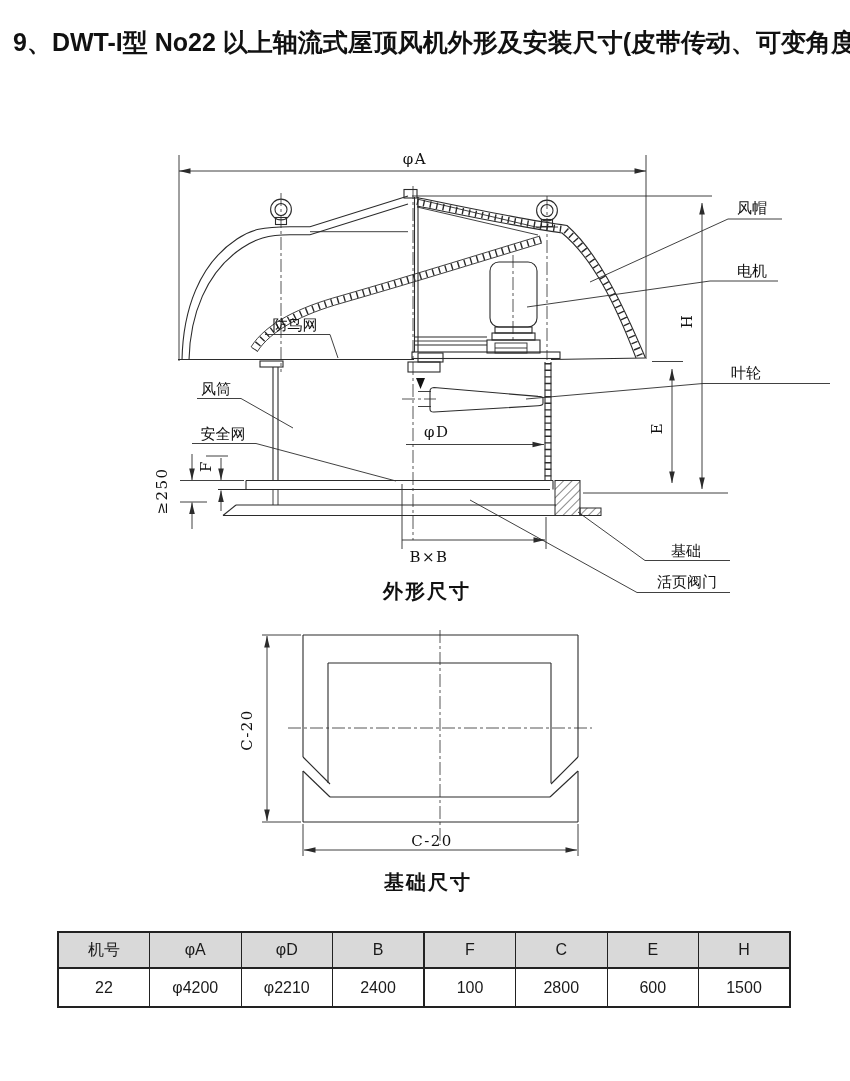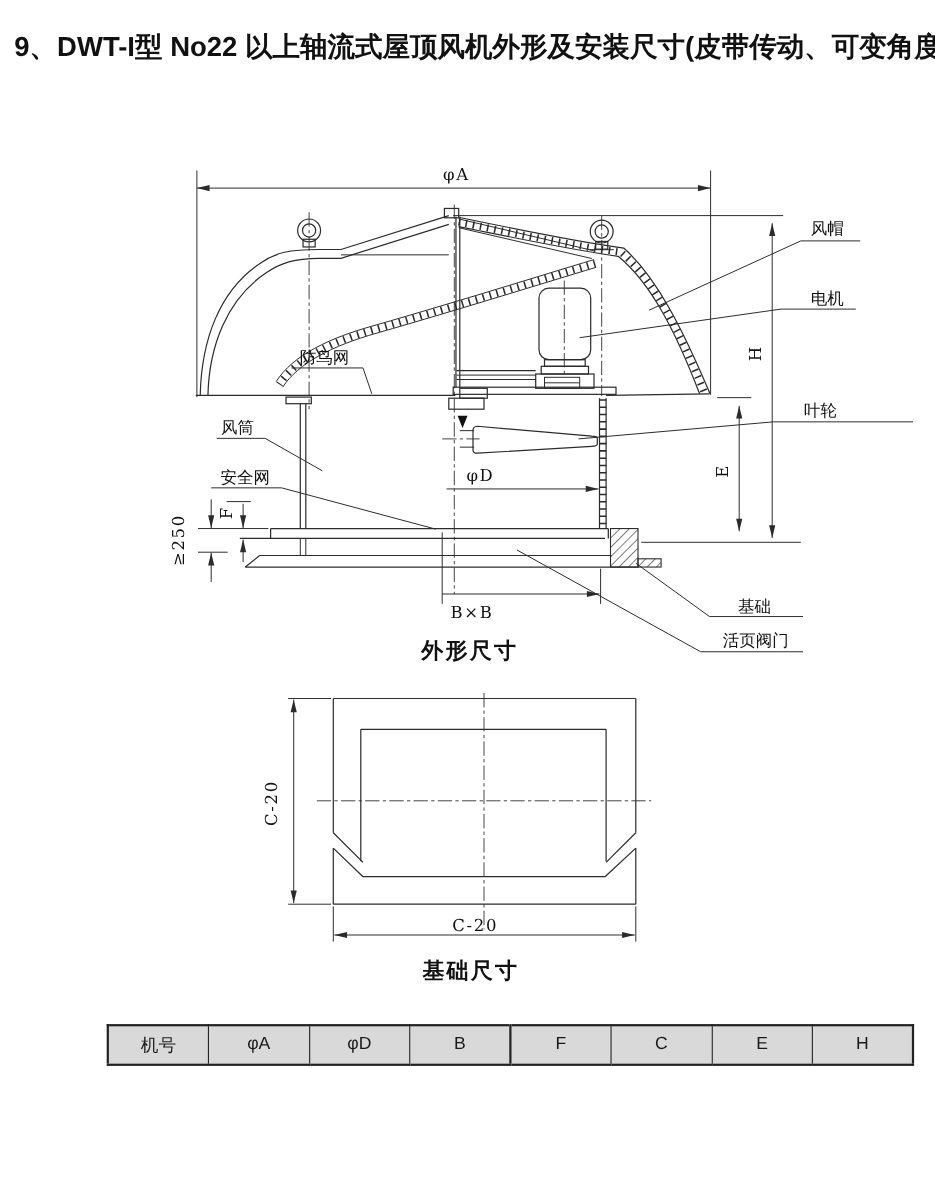--- a/index.html
+++ b/index.html
@@ -8,21 +8,21 @@
   svg.drawing{position:absolute;left:0;top:0;}
   svg .ln{stroke:#2b2b2b;stroke-width:1.1;fill:none;}
   svg .thin{stroke:#2b2b2b;stroke-width:0.9;fill:none;}
   svg .cl{stroke:#2b2b2b;stroke-width:0.8;fill:none;stroke-dasharray:13 3 3 3;}
   svg .tick{stroke:#2b2b2b;stroke-width:6.5;fill:none;stroke-dasharray:1.4 5.2;}
   svg .hatchr{stroke:#2b2b2b;stroke-width:1;}
   svg text{fill:#111;}
   svg .lbl{font-size:15px;font-family:"Liberation Sans","DejaVu Sans",sans-serif;}
   svg .dim{font-size:15px;font-family:"DejaVu Serif","Liberation Serif",serif;letter-spacing:1.5px;}
   svg .cap{font-size:20px;font-weight:bold;font-family:"Liberation Sans","DejaVu Sans",sans-serif;letter-spacing:2px;}
-  table.spec{position:absolute;left:57px;top:931px;width:734px;border-collapse:collapse;table-layout:fixed;border:2.4px solid #222;margin-left:40px;}
+  table.spec{position:absolute;left:57px;top:931px;width:734px;border-collapse:collapse;table-layout:fixed;border:2.4px solid #222;}
   table.spec th,table.spec td{border:1.1px solid #222;text-align:center;vertical-align:middle;font-size:16px;font-weight:normal;padding:0;}
   table.spec thead th{background:#d9d9d9;border-bottom:2.4px solid #222;height:34px;}
   table.spec td{height:37px;background:#ffffff;}
   table.spec tr.alt td{background:#d9d9d9;height:33px;}
   table.spec th:nth-child(5),table.spec td:nth-child(5){border-left:2.4px solid #222;}
 </style>
 </head>
 <body>
 
 <div class="title">9、DWT-I型 No22 以上轴流式屋顶风机外形及安装尺寸(皮带传动、可变角度)</div>
@@ -274,14 +274,24 @@
         <th>φA</th>
         <th>φD</th>
         <th>B</th>
         <th>F</th>
         <th>C</th>
         <th>E</th>
         <th>H</th>
       </tr>
   </thead>
   <tbody>
+      <tr>
+        <td>22</td>
+        <td>φ4200</td>
+        <td>φ2210</td>
+        <td>2400</td>
+        <td>100</td>
+        <td>2800</td>
+        <td>600</td>
+        <td>1500</td>
+      </tr>
     </tbody>
 </table>
 
 </body></html>

